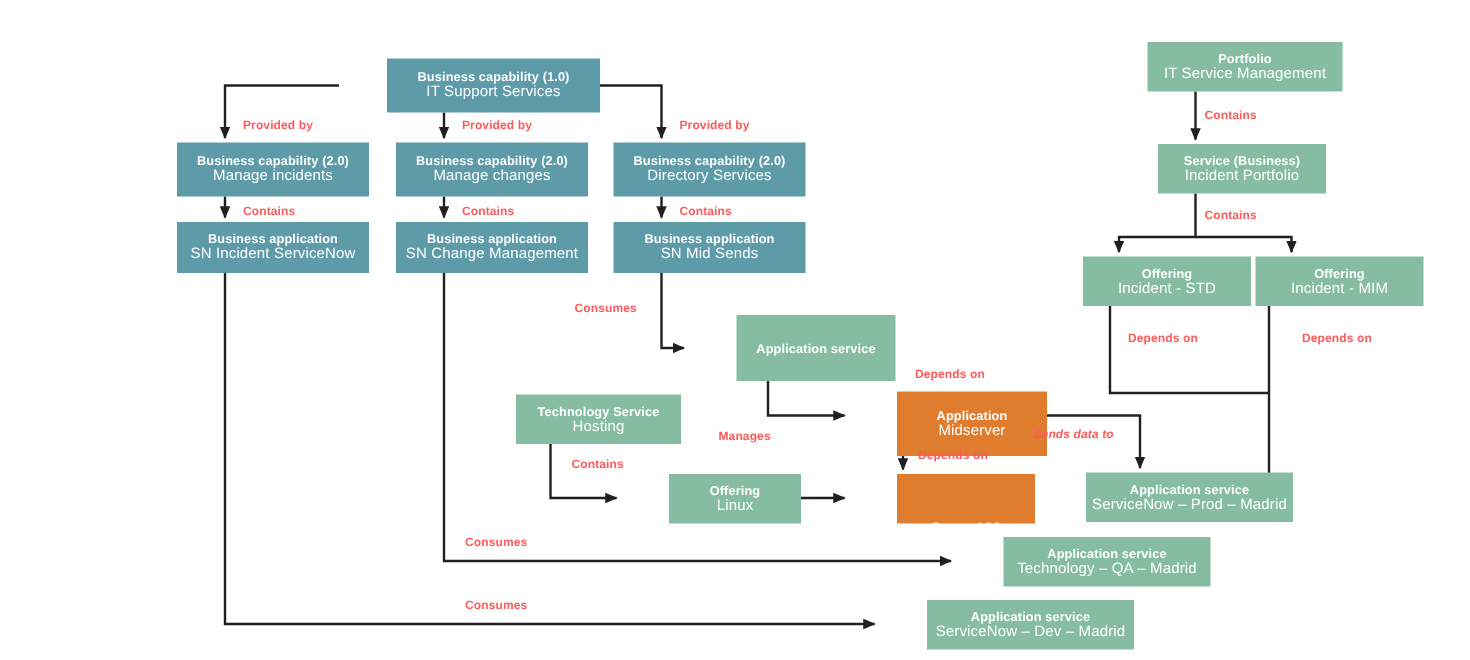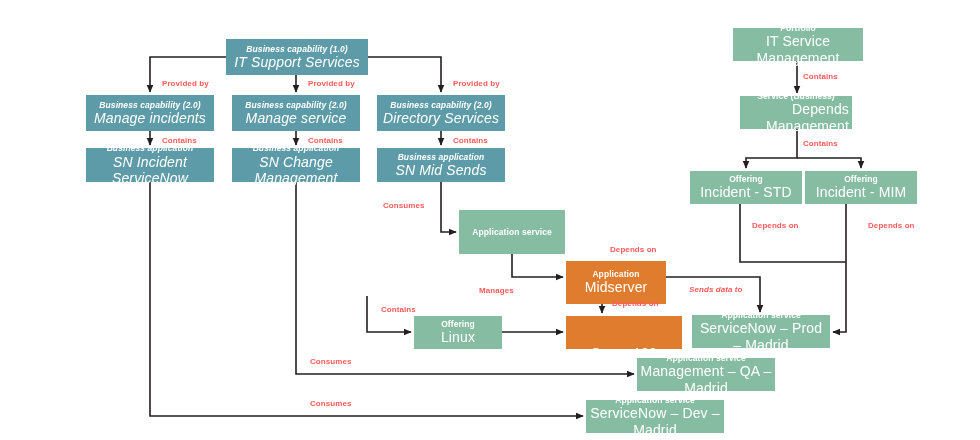--- a/index.html
+++ b/index.html
@@ -31,33 +31,34 @@
     box-sizing: border-box;
     display: flex;
     flex-direction: column;
     align-items: center;
     justify-content: center;
     text-align: center;
     color: #ffffff;
     padding: 2px 3px;
     line-height: 1.18;
     z-index: 2;
+    margin-left: 32px;
   }
   .node .n-type {
     font-weight: bold;
     font-size: 8.5px;
     letter-spacing: 0.01em;
     white-space: nowrap;
   }
   .node .n-name {
     font-weight: normal;
-    font-size: 14px;
+    font-size: 10px;
     letter-spacing: 0.01em;
   }
-  .teal  { background: #5e9ba8; font-style: italic; }
+  .teal  { background: #5e9ba8; }
   .green { background: #86bda2; }
   .orange{ background: #df7c2e; }
 
   .edge-label {
     position: absolute;
     color: #ff5a5a;
     font-size: 8px;
     font-weight: bold;
     white-space: nowrap;
     z-index: 3;
@@ -117,21 +118,21 @@
     <div class="n-name">IT Support Services</div>
   </div>
 
   <div class="node teal" style="left:86px; top:95px; width:128px; height:36px;">
     <div class="n-type">Business capability (2.0)</div>
     <div class="n-name">Manage incidents</div>
   </div>
 
   <div class="node teal" style="left:232px; top:95px; width:128px; height:36px;">
     <div class="n-type">Business capability (2.0)</div>
-    <div class="n-name">Manage service</div>
+    <div class="n-name">Manage changes</div>
   </div>
 
   <div class="node teal" style="left:377px; top:95px; width:128px; height:36px;">
     <div class="n-type">Business capability (2.0)</div>
     <div class="n-name">Directory Services</div>
   </div>
 
   <div class="node teal" style="left:86px; top:148px; width:128px; height:34px;">
     <div class="n-type">Business application</div>
     <div class="n-name">SN Incident ServiceNow</div>
@@ -144,64 +145,68 @@
 
   <div class="node teal" style="left:377px; top:148px; width:128px; height:34px;">
     <div class="n-type">Business application</div>
     <div class="n-name">SN Mid Sends</div>
   </div>
 
   <div class="node green" style="left:459px; top:210px; width:106px; height:44px;">
     <div class="n-type">Application service</div>
   </div>
 
+  <div class="node green" style="left:312px; top:263px; width:110px; height:33px;">
+    <div class="n-type">Technology Service</div>
+    <div class="n-name">Hosting</div>
+  </div>
 
   <div class="node green" style="left:414px; top:316px; width:88px; height:33px;">
     <div class="n-type">Offering</div>
     <div class="n-name">Linux</div>
   </div>
 
   <div class="node orange" style="left:566px; top:261px; width:100px; height:43px;">
     <div class="n-type">Application</div>
     <div class="n-name">Midserver</div>
   </div>
 
-  <div class="node orange" style="left:566px; top:316px; width:116px; height:33px;gap:31px;">
+  <div class="node orange" style="left:566px; top:316px; width:92px; height:33px;gap:31px;">
     <div class="n-type">Server</div>
     <div class="n-name">Server123</div>
   </div>
 
   <div class="node green" style="left:733px; top:28px; width:130px; height:33px;">
     <div class="n-type">Portfolio</div>
     <div class="n-name">IT Service Management</div>
   </div>
 
   <div class="node green" style="left:740px; top:96px; width:112px; height:33px;text-align:right;">
     <div class="n-type">Service (Business)</div>
-    <div class="n-name">Depends Management</div>
+    <div class="n-name">Incident Portfolio</div>
   </div>
 
   <div class="node green" style="left:690px; top:171px; width:112px; height:33px;">
     <div class="n-type">Offering</div>
     <div class="n-name">Incident - STD</div>
   </div>
 
   <div class="node green" style="left:805px; top:171px; width:112px; height:33px;">
     <div class="n-type">Offering</div>
     <div class="n-name">Incident - MIM</div>
   </div>
 
   <div class="node green" style="left:692px; top:315px; width:138px; height:33px;">
     <div class="n-type">Application service</div>
     <div class="n-name">ServiceNow – Prod – Madrid</div>
   </div>
 
   <div class="node green" style="left:637px; top:358px; width:138px; height:33px;">
     <div class="n-type">Application service</div>
-    <div class="n-name">Management – QA – Madrid</div>
+    <div class="n-name">Technology – QA – Madrid</div>
   </div>
 
   <div class="node green" style="left:586px; top:400px; width:138px; height:33px;">
     <div class="n-type">Application service</div>
     <div class="n-name">ServiceNow – Dev – Madrid</div>
   </div>
 
   <div class="edge-label" style="left:162px; top:79px;">Provided by</div>
   <div class="edge-label" style="left:308px; top:79px;">Provided by</div>
   <div class="edge-label" style="left:453px; top:79px;">Provided by</div>

